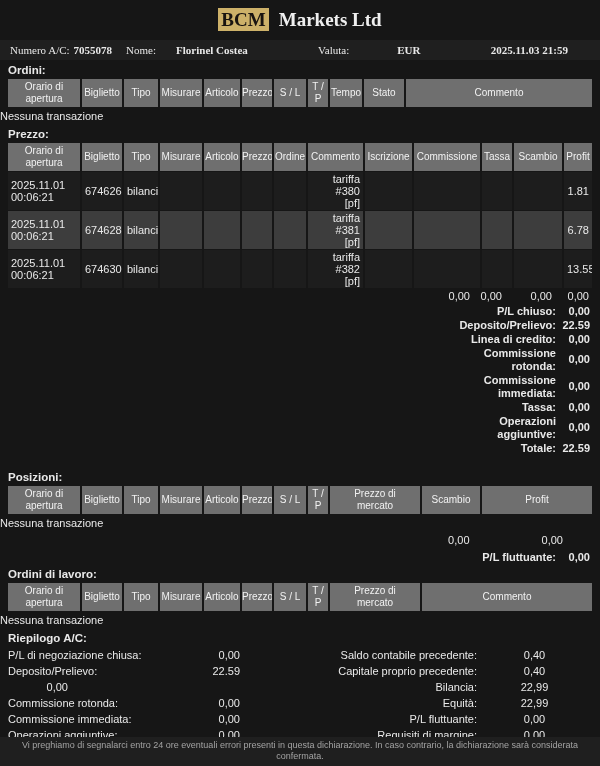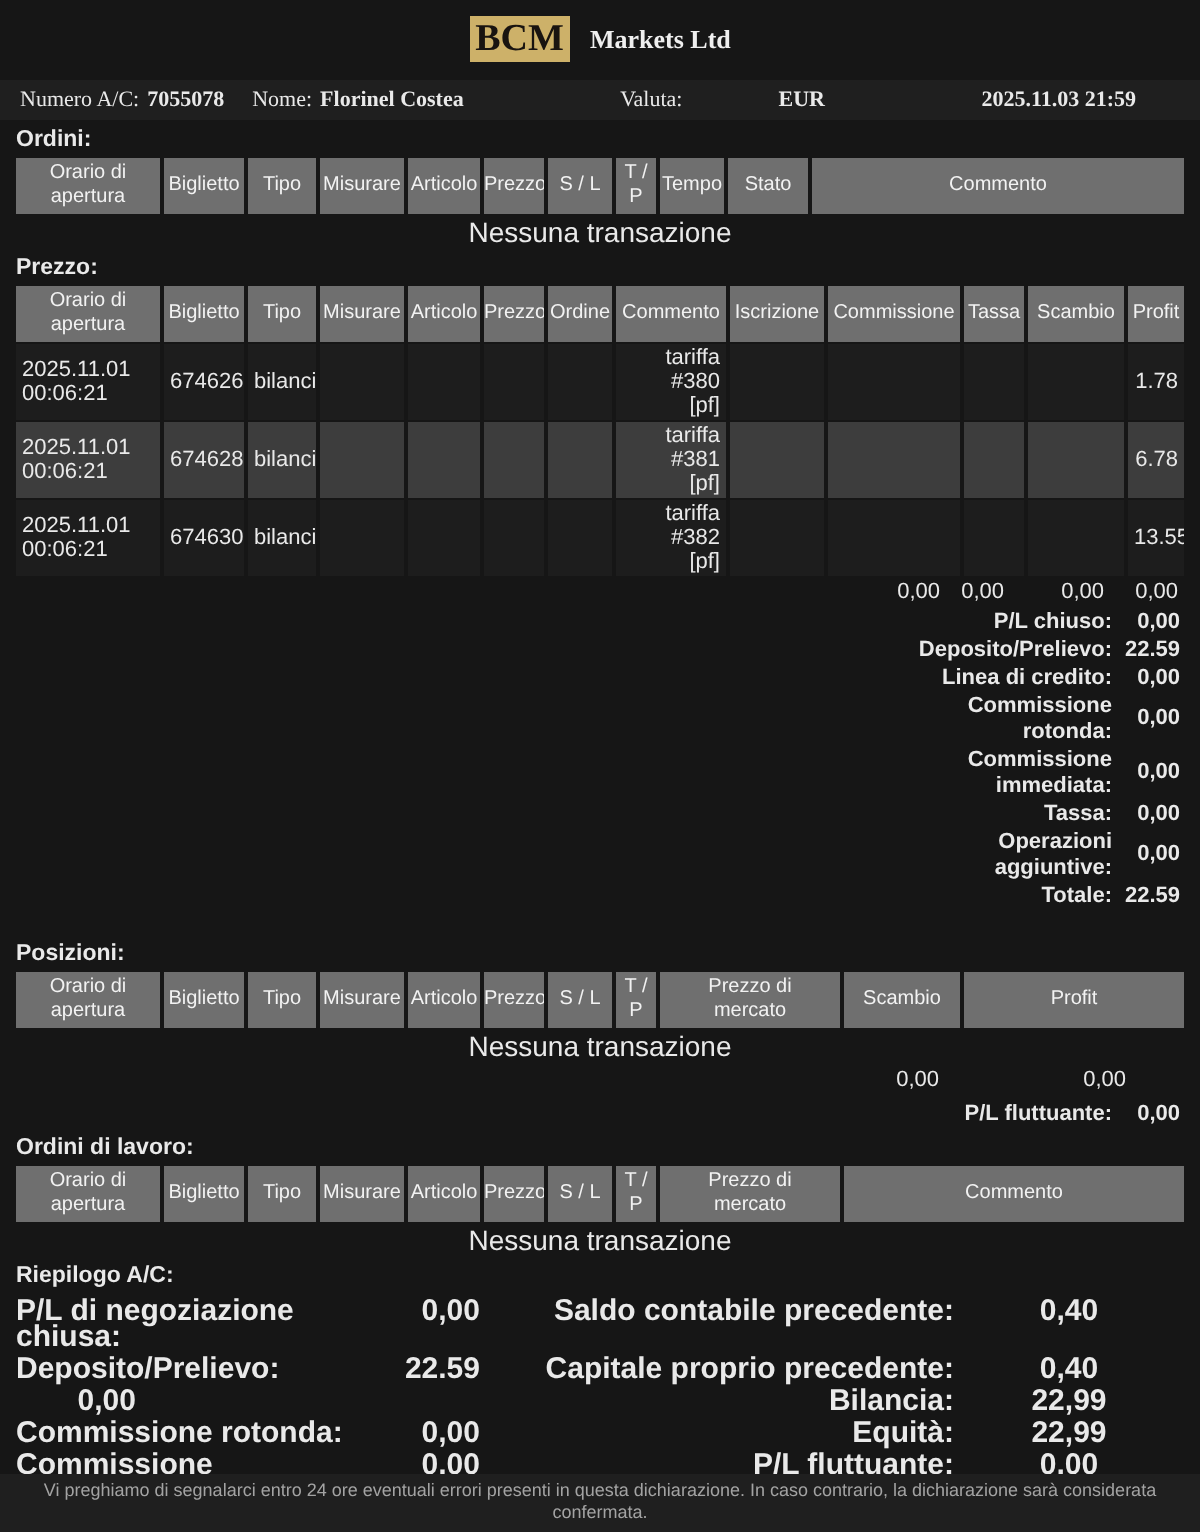--- a/index.html
+++ b/index.html
@@ -16,30 +16,30 @@
   }
   
   .masthead{padding-top:8px;height:31px;text-align:center;}
   .logo-badge{
     display:inline-block;background:var(--accent-gold);color:#191410;
     font-family:"Liberation Serif",serif;font-weight:700;font-size:19px;
     line-height:21px;padding:1px 3px;vertical-align:middle;
   }
   .company-name{
     display:inline-block;font-family:"Liberation Serif",serif;font-weight:700;
-    font-size:13px;color:#efefef;margin-left:7px;vertical-align:middle;
+    font-size:19px;color:#efefef;margin-left:7px;vertical-align:middle;
   }
   
   .account-band{
     background:var(--band-bg);margin-top:9px;height:20px;
     display:flex;align-items:center;padding:0 10px;white-space:nowrap;font-family:Liberation Serif, serif;
   }
   .ab-item{display:flex;align-items:center;}
   .ab-item .val{font-weight:700;margin-left:4px;}
-  .ab-name{margin-left:14px;}
+  .ab-name{margin-left:14px;gap:16px;}
   .ab-currency{margin-left:auto;gap:44px;}
   .ab-time{margin-left:auto;margin-right:22px;font-weight:700;}
   
   .sec-title{font-weight:700;font-size:11.5px;margin:4px 8px 2px;line-height:13px;}
   .sec-title.mt{margin-top:12px;}
   
   table.grid{margin:0 8px;width:584px;border-collapse:separate;border-spacing:0;table-layout:fixed;}
   table.grid th{
     background:var(--header-cell-bg);color:#f2f2f2;font-weight:400;font-size:10px;
     line-height:12px;text-align:center;vertical-align:middle;height:28px;
@@ -53,36 +53,36 @@
     padding:1px 3px;border-left:2px solid var(--page-bg);
     border-top:1px solid var(--page-bg);overflow:hidden;
   }
   table.grid td:first-child{border-left:0;}
   tr.row-dark td{background:var(--row-dark-bg);}
   tr.row-light td{background:var(--row-light-bg);}
   td.cell-left{text-align:left;}
   td.cell-right{text-align:right;}
   tr.totals-row td{background:transparent;border:0;height:14px;padding:2px 10px 1px 0;text-align:right;}
   tr.totals-row td.last{padding-right:3px;}
-  .empty-text{text-align:center;font-size:14px;padding:3px 0 1px;line-height:13px;}
+  .empty-text{font-size:11px;padding:3px 0 1px;line-height:13px;}
   
   .deal-summary{margin:1px 8px 16px;}
   .ds-line{display:flex;justify-content:flex-end;align-items:center;font-weight:700;
     font-size:11px;line-height:13px;padding:0.5px 0;}
   .ds-label{text-align:right;max-width:112px;}
   .ds-value{width:36px;text-align:right;padding-right:2px;}
   
   .pos-extra{margin:2px 8px 0;}
   .pos-totals{text-align:right;padding-right:29px;line-height:14px;}
   .pos-totals .gap{margin-left:69px;}
   .pos-floating{display:flex;justify-content:flex-end;align-items:center;font-weight:700;margin-top:3px;line-height:14px;}
   .pos-floating .ds-value{width:36px;}
   
   .acct-summary{margin:1px 8px 0;}
-  .as-row{display:flex;font-size:15px;line-height:13px;padding:1.5px 0;font-weight:bold;}
+  .as-row{display:flex;font-size:11px;line-height:13px;padding:1.5px 0;}
   .as-left{display:flex;width:232px;}
   .as-llabel{flex:1;text-align:left;}
   .as-lvalue{width:60px;text-align:right;}
   .as-right{display:flex;flex:1;}
   .as-rlabel{flex:1;text-align:right;}
   .as-rvalue{width:115px;text-align:center;}
   .disclaimer-band{
     position:absolute;left:0;right:0;bottom:0;background:var(--band-bg);
     text-align:center;color:var(--text-muted);font-size:9px;line-height:11px;
     padding:3px 14px 4px;
@@ -190,21 +190,21 @@
     <td></td>
     <td></td>
     <td class="cell-right">
       <div>tariffa #380</div>
       <div>[pf]</div>
     </td>
     <td></td>
     <td></td>
     <td></td>
     <td></td>
-    <td class="cell-right">1.78</td>
+    <td class="cell-right">1.81</td>
   </tr>
   <tr class="row-light">
     <td class="cell-left">
       <div>2025.11.01</div>
       <div>00:06:21</div>
     </td>
     <td class="cell-right">674628</td>
     <td class="cell-left">bilancia</td>
     <td></td>
     <td></td>

